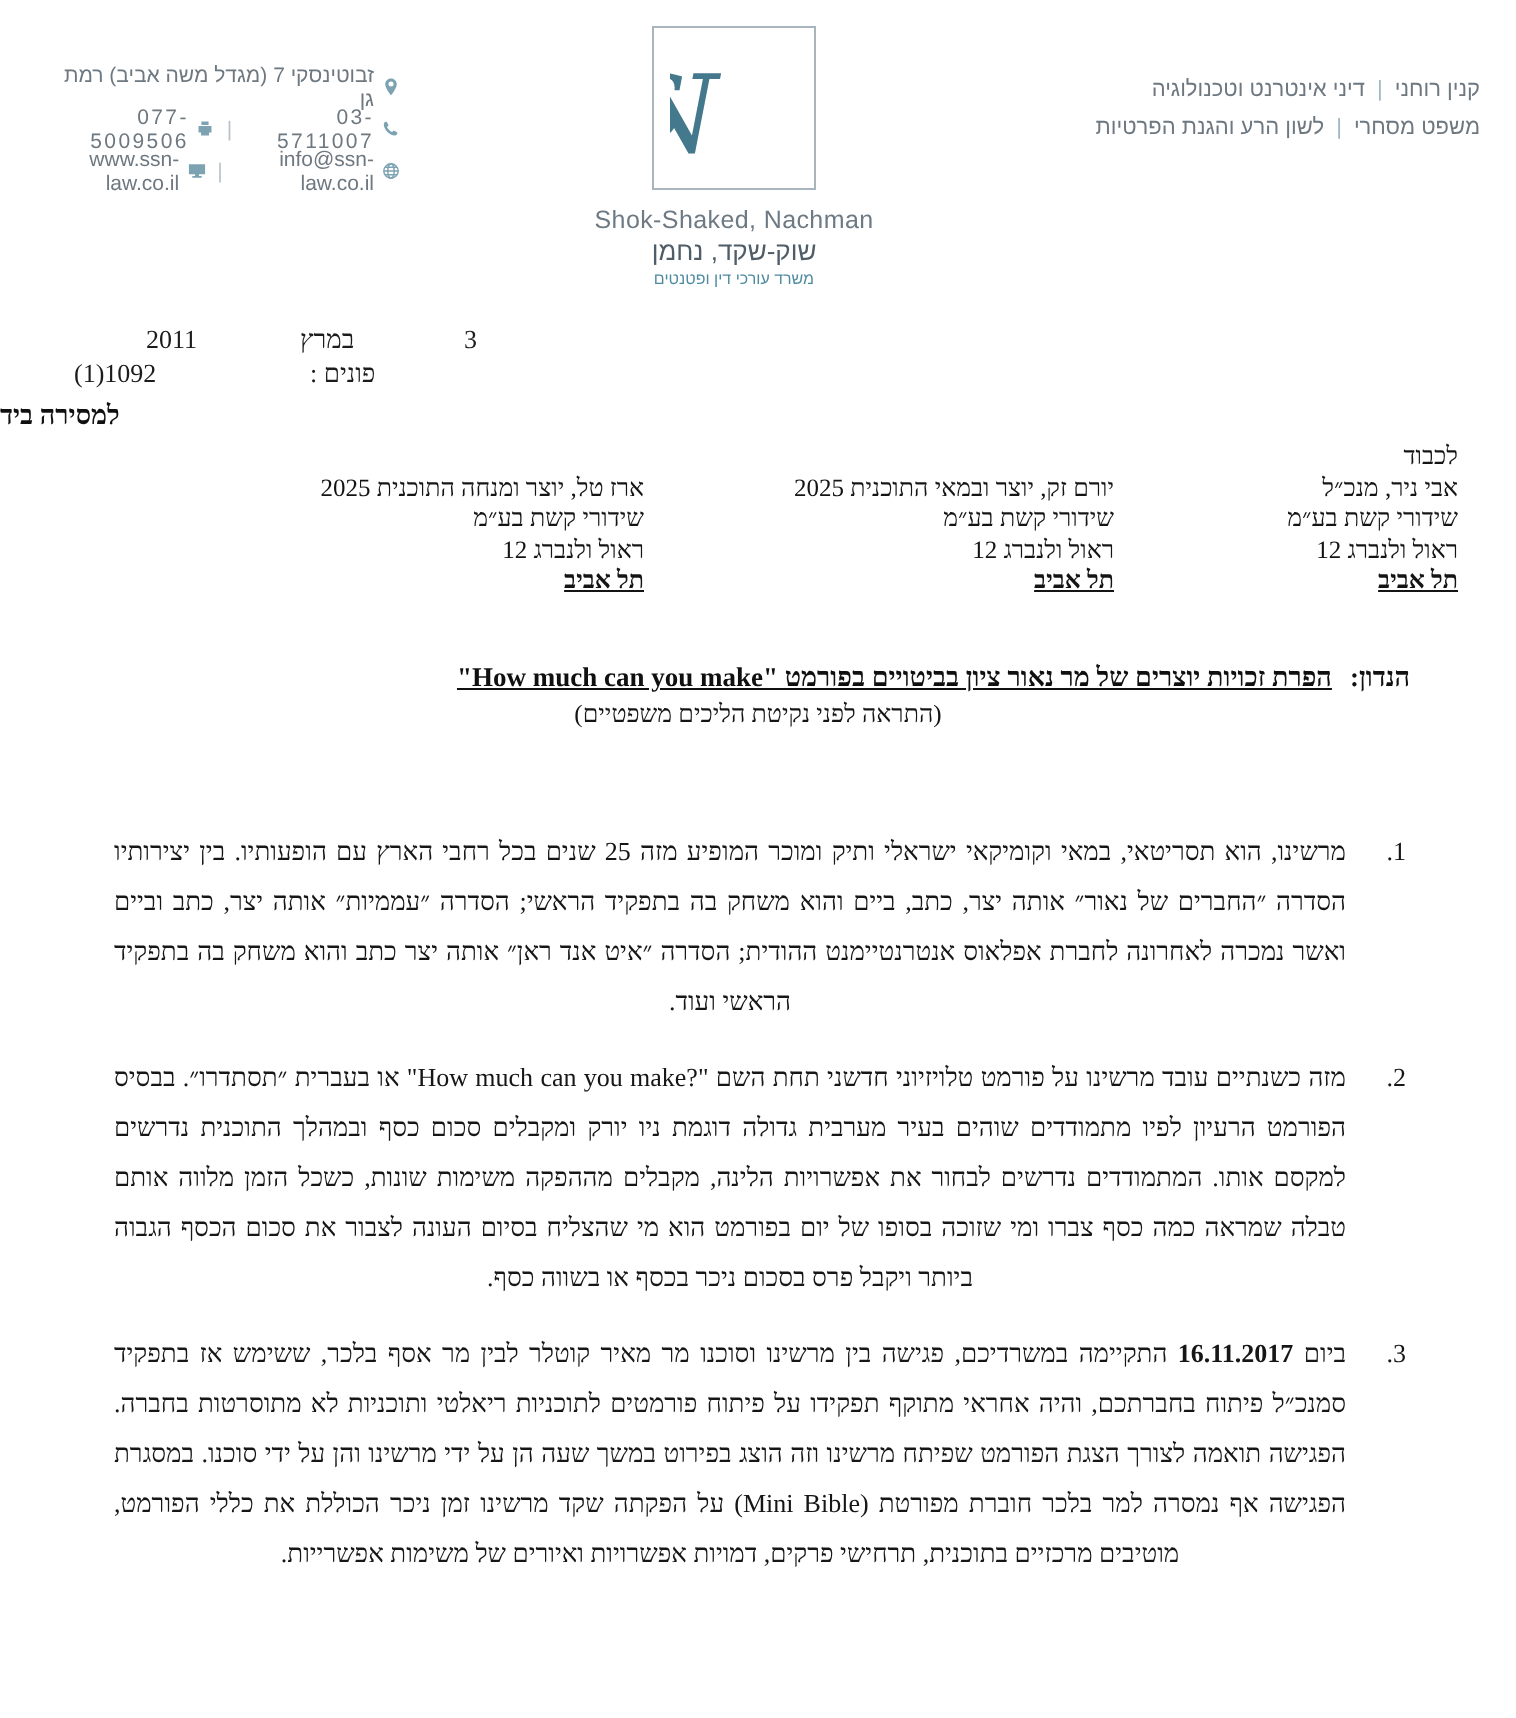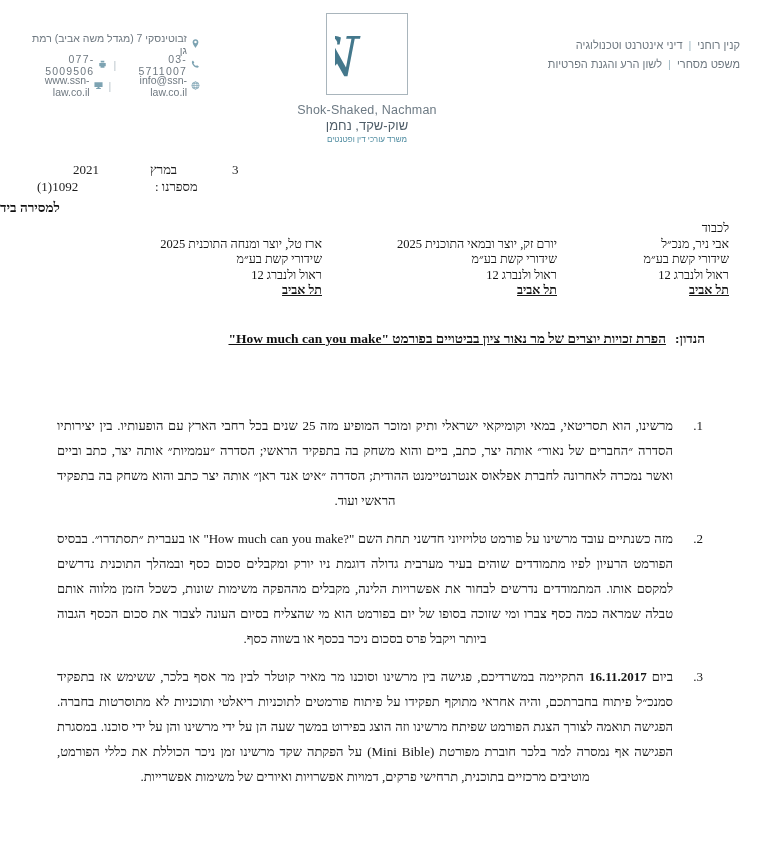--- a/index.html
+++ b/index.html
@@ -150,22 +150,22 @@
       <span>קנין רוחני</span><span class="a-sep">|</span><span>דיני אינטרנט וטכנולוגיה</span>
     </div>
     <div class="a-line">
       <span>משפט מסחרי</span><span class="a-sep">|</span><span>לשון הרע והגנת הפרטיות</span>
     </div>
   </div>
 
   <div class="refs">
     <span class="r-day">3</span>
     <span class="r-month">במרץ</span>
-    <span class="r-year">2021</span>
-    <span class="r-label">מספרנו :</span>
+    <span class="r-year">2011</span>
+    <span class="r-label">פונים :</span>
     <span class="r-num" dir="ltr">(1)1092</span>
   </div>
 
   <div class="delivery">למסירה ביד</div>
 
   <div class="addressees">
     <div class="addr-col">
       <div class="addr-line">לכבוד</div>
       <div class="addr-line">אבי ניר, מנכ״ל</div>
       <div class="addr-line">שידורי קשת בע״מ</div>
@@ -184,20 +184,21 @@
       <div class="addr-line">ארז טל, יוצר ומנחה התוכנית 2025</div>
       <div class="addr-line">שידורי קשת בע״מ</div>
       <div class="addr-line">ראול ולנברג 12</div>
       <div class="addr-line"><span class="addr-city">תל אביב</span></div>
     </div>
   </div>
 
   <div class="subject">
     <span class="subject-label">הנדון:</span><span class="subject-main"><span>הפרת זכויות יוצרים של מר נאור ציון בביטויים בפורמט </span><span class="en" dir="ltr">"How much can you make"</span></span>
   </div>
+  <div class="sub-subject">(התראה לפני נקיטת הליכים משפטיים)</div>
 
 
   <div class="paras">
 
     <div class="para">
       <div class="pnum">1.</div>
       <div class="ptext">
         <span>מרשינו, הוא תסריטאי, במאי וקומיקאי ישראלי ותיק ומוכר המופיע מזה 25 שנים בכל רחבי הארץ עם הופעותיו. בין יצירותיו הסדרה ״החברים של נאור״ אותה יצר, כתב, ביים והוא משחק בה בתפקיד הראשי; הסדרה ״עממיות״ אותה יצר, כתב וביים ואשר נמכרה לאחרונה לחברת אפלאוס אנטרנטיימנט ההודית; הסדרה ״איט אנד ראן״ אותה יצר כתב והוא משחק בה בתפקיד הראשי ועוד.</span>
       </div>
     </div>

